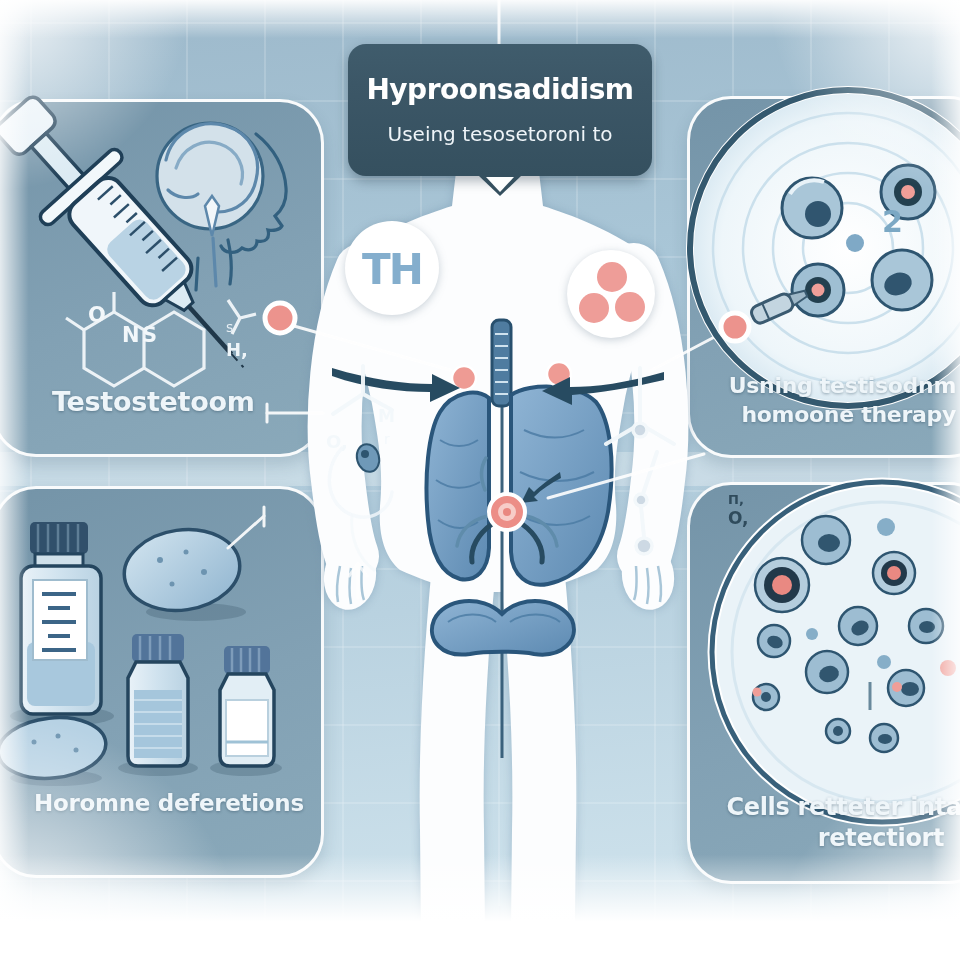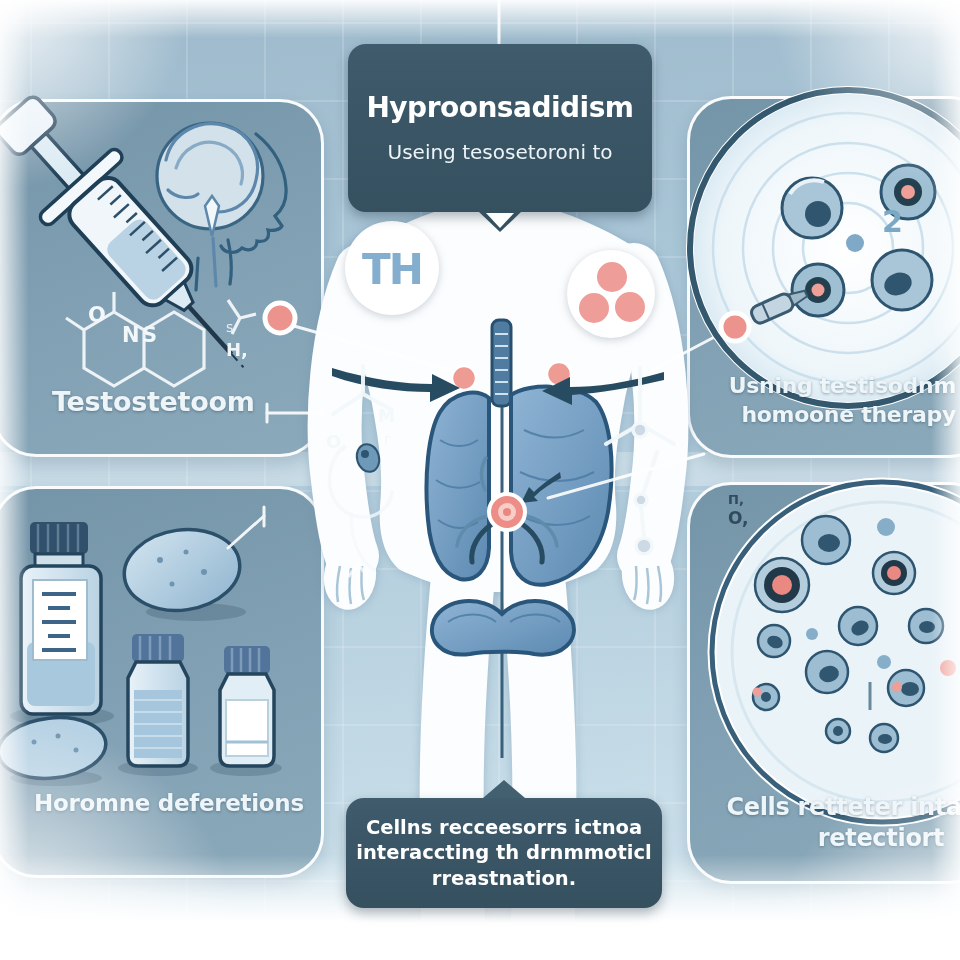--- a/index.html
+++ b/index.html
@@ -401,26 +401,20 @@
     <div>homoone therapy</div>
   </div>
   <div class="panel-label" style="left:34px;top:790px;font-size:23px;">Horomne deferetions</div>
   <div class="panel-label" style="left:716px;top:792px;width:330px;text-align:center;font-size:24px;line-height:1.3;">
     <div>Cells retteter intamone</div>
     <div>retectiort</div>
   </div>
 
   <div id="vignette" class="abs"></div>
 
-  <div class="darkbox" style="left:348px;top:44px;width:304px;height:168px;">
+  <div class="darkbox" style="left:348px;top:44px;width:304px;height:132px;">
     <div style="font-size:28px;font-weight:bold;letter-spacing:-.5px;">Hyproonsadidism</div>
     <div style="font-size:20px;margin-top:16px;line-height:1.25;color:#eef4f8;">Useing tesosetoroni to</div>
     <div class="tail tail-down"></div>
     <div class="tail-down-inner"></div>
   </div>
 
-  <div class="darkbox" style="left:346px;top:798px;width:316px;height:110px;">
-    <div style="font-size:19.5px;font-weight:bold;line-height:1.3;">Cellns recceesorrs ictnoa</div>
-    <div style="font-size:19.5px;font-weight:bold;line-height:1.3;">interaccting th drnmmoticl</div>
-    <div style="font-size:19.5px;font-weight:bold;line-height:1.3;">rreastnation.</div>
-    <div class="tail tail-up"></div>
-  </div>
 </div>
 
 </body></html>

